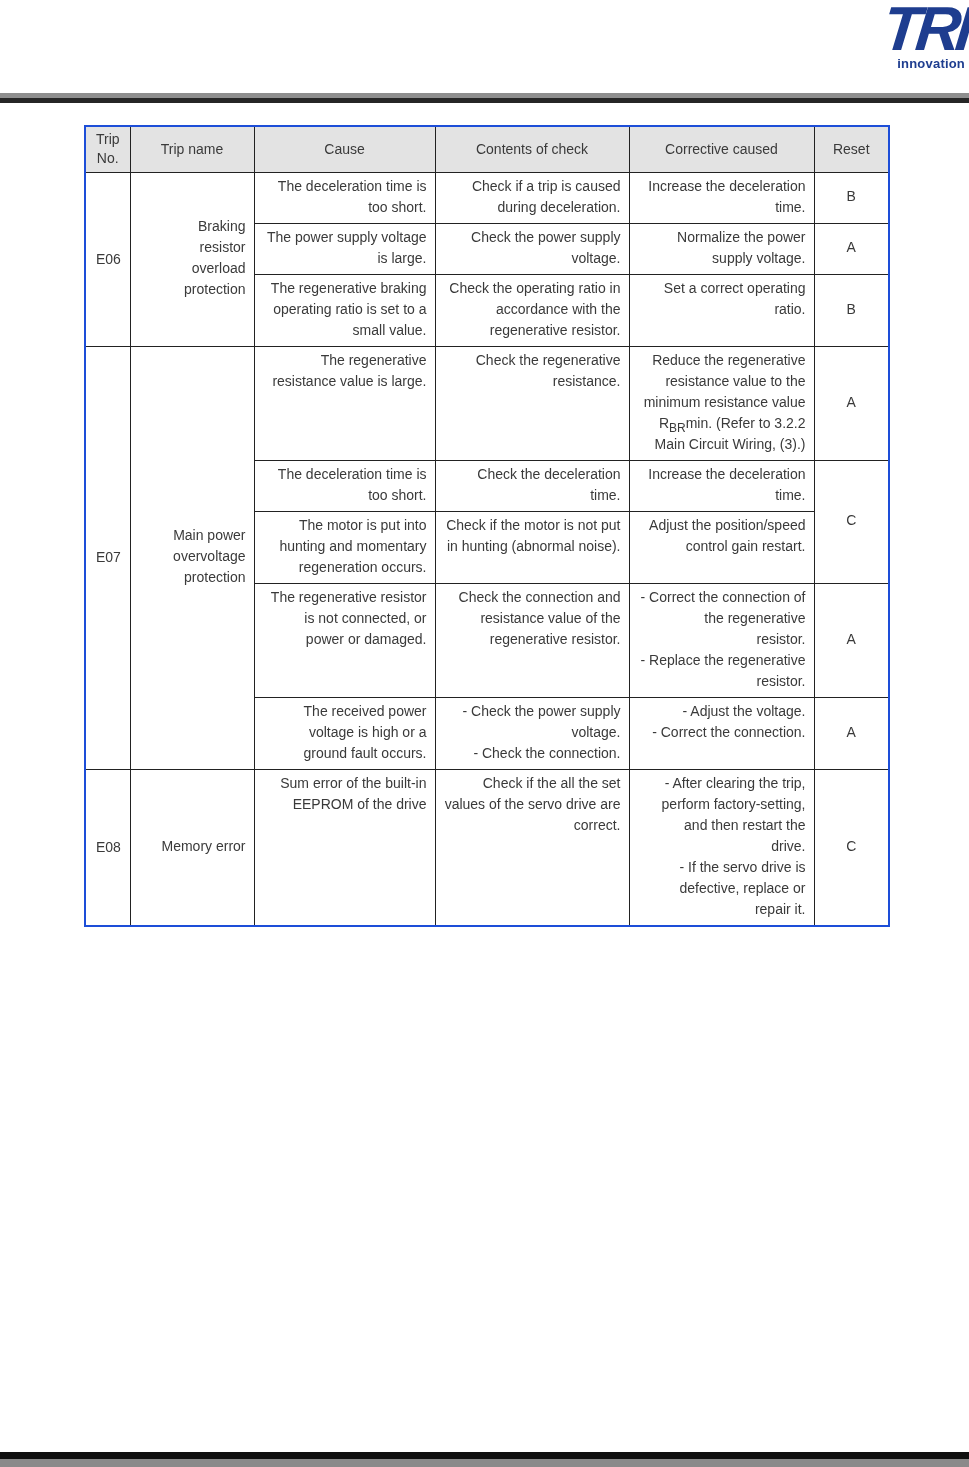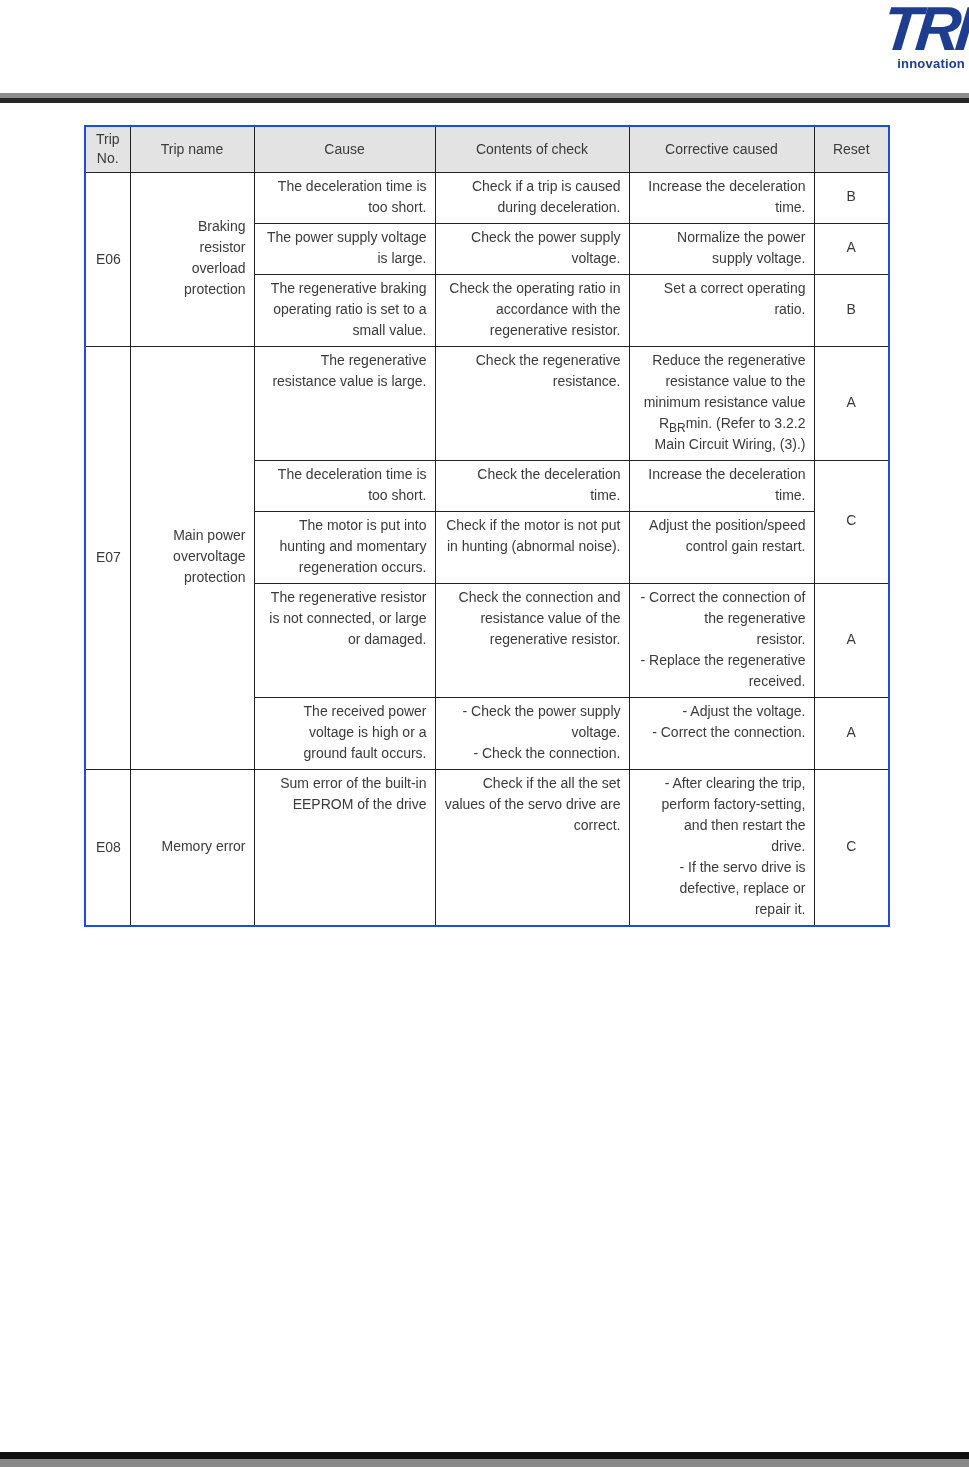--- a/index.html
+++ b/index.html
@@ -223,28 +223,28 @@
           </td>
           <td class="col-check">
             <div class="cell-line">Check if the motor is not put in hunting (abnormal noise).</div>
           </td>
           <td class="col-measure">
             <div class="cell-line">Adjust the position/speed control gain restart.</div>
           </td>
         </tr>
         <tr>
           <td class="col-cause">
-            <div class="cell-line">The regenerative resistor is not connected, or large or damaged.</div>
+            <div class="cell-line">The regenerative resistor is not connected, or power or damaged.</div>
           </td>
           <td class="col-check">
             <div class="cell-line">Check the connection and resistance value of the regenerative resistor.</div>
           </td>
           <td class="col-measure">
             <div class="cell-line bullet">- Correct the connection of the regenerative resistor.</div>
-            <div class="cell-line bullet">- Replace the regenerative received.</div>
+            <div class="cell-line bullet">- Replace the regenerative resistor.</div>
           </td>
           <td class="col-reset">
             <div class="cell-line">A</div>
           </td>
         </tr>
         <tr>
           <td class="col-cause">
             <div class="cell-line">The received power voltage is high or a ground fault occurs.</div>
           </td>
           <td class="col-check">

